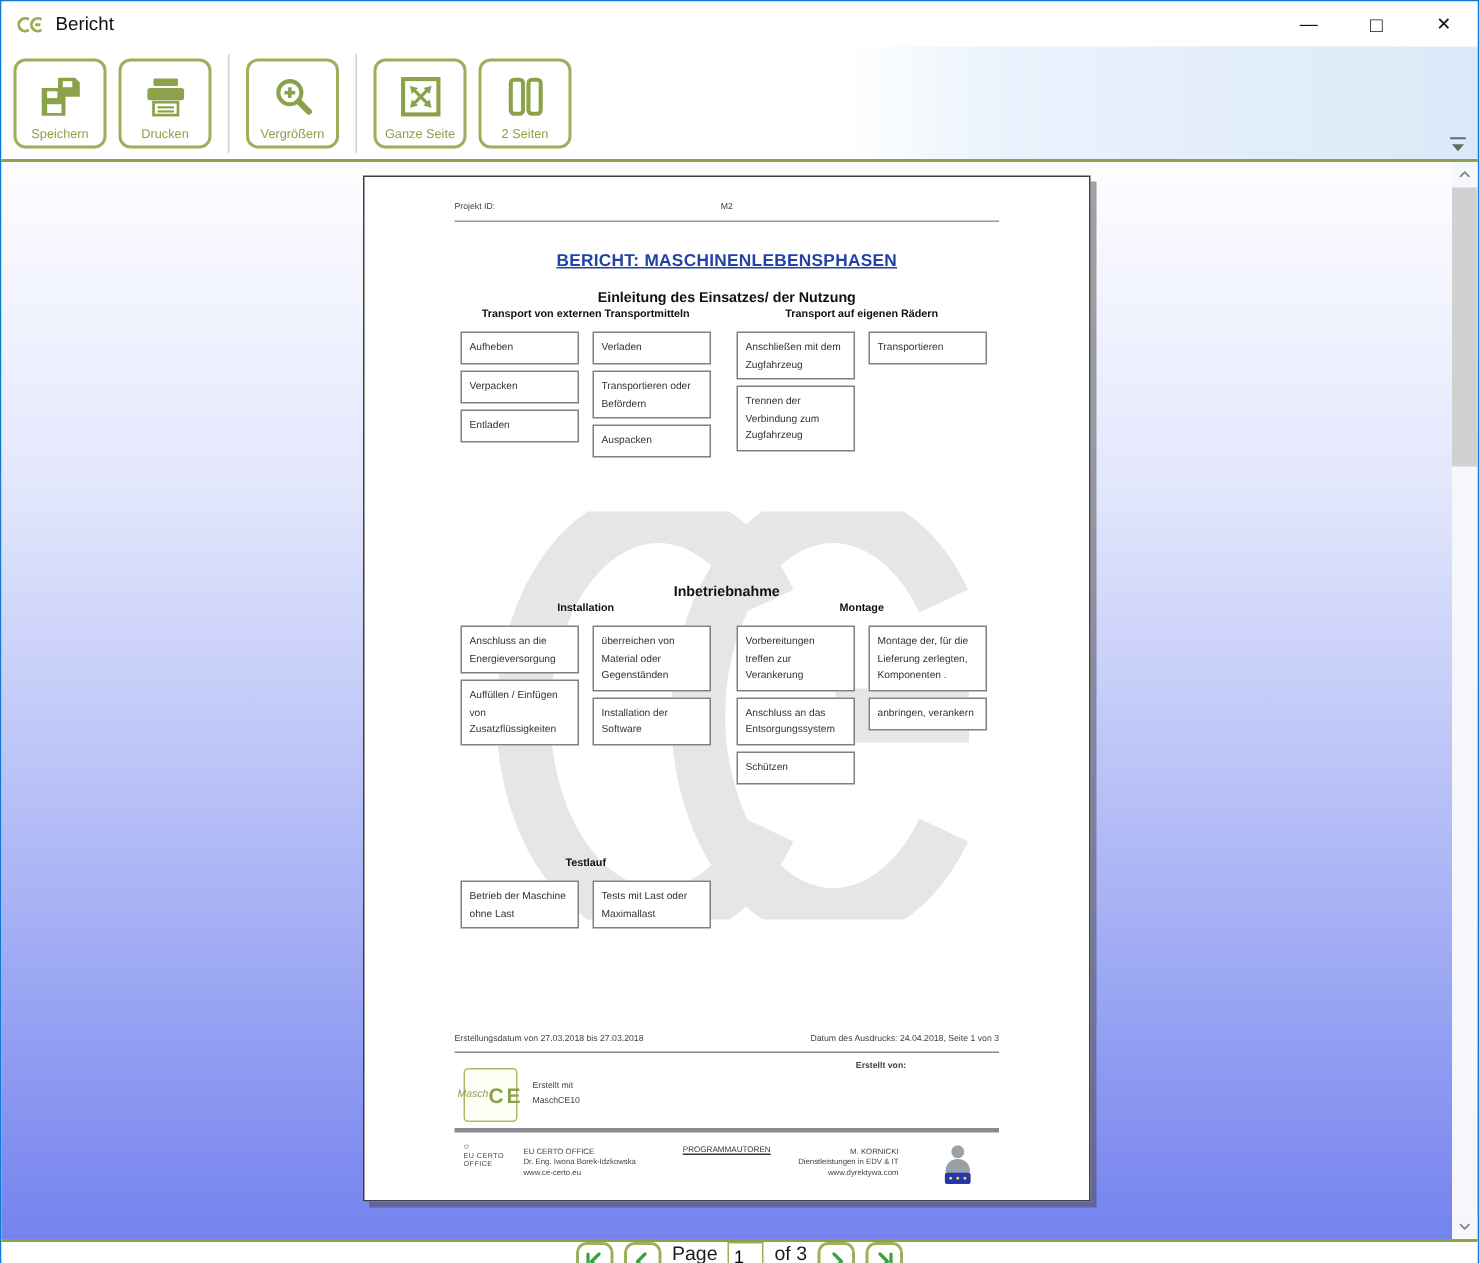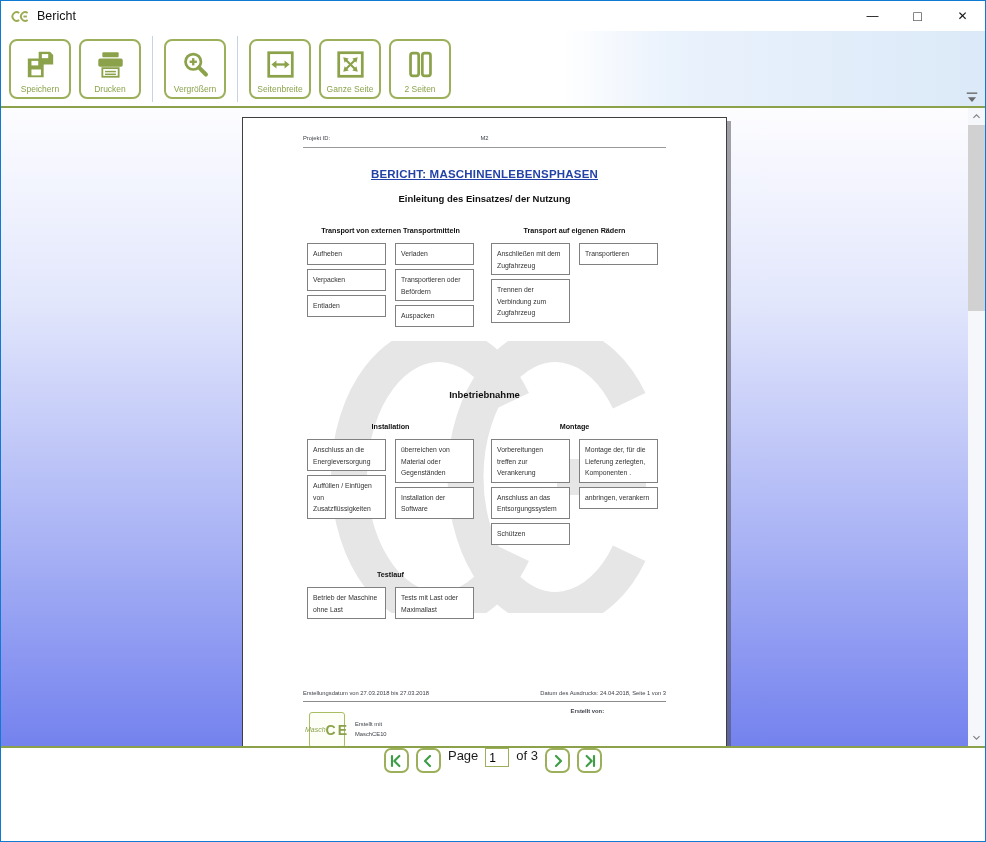--- a/index.html
+++ b/index.html
@@ -22,21 +22,21 @@
     display:flex;align-items:center;gap:8px;padding-left:8px;}
   .tb-btn{width:62px;height:60px;border:2px solid #9cb05c;border-radius:8px;background:#fff;color:#8ba24b;
     display:flex;flex-direction:column;align-items:center;justify-content:flex-end;box-sizing:border-box;padding:3px 1px 2px;flex:0 0 auto;}
   .tb-icon{flex:1;display:flex;align-items:center;justify-content:center;}
   .tb-icon svg{width:29px;height:29px;}
   .tb-label{font-size:8.5px;line-height:1.12;text-align:center;color:#8ba24b;}
   .tb-sep{width:1px;height:66px;background:#c7d3e2;margin:0 3px;flex:0 0 auto;}
   .tb-overflow{position:absolute;right:6px;bottom:4px;width:14px;height:12px;}
 
   
-  .viewport{position:relative;height:638px;overflow:hidden;
+  .viewport{position:relative;height:718px;overflow:hidden;
     background:linear-gradient(180deg,#fdfdff 0%,#e3e7fc 30%,#a9b3f5 68%,#7482ee 100%);}
 
   
   .scrollbar{position:absolute;top:0;right:0;width:17px;height:100%;background:#f6f7fa;}
   .sb-btn{position:absolute;left:0;width:17px;height:17px;display:flex;align-items:center;justify-content:center;background:#f6f7fa;}
   .sb-btn.up{top:0;}
   .sb-btn.down{bottom:0;}
   .sb-btn svg{width:11px;height:11px;}
   .sb-thumb{position:absolute;left:0;top:17px;width:17px;height:186px;background:#d1d1d1;}
 
@@ -48,21 +48,21 @@
   .p-hdr-rule{position:absolute;top:29px;left:60px;right:60px;border-top:1px solid #9a9a9a;}
   .p-title{position:absolute;top:50px;left:0;right:0;text-align:center;font-size:11.5px;font-weight:bold;color:#2342a8;text-decoration:underline;letter-spacing:.2px;z-index:2;}
 
   .watermark{position:absolute;top:223px;left:53px;z-index:0;}
 
   .doc-sec{position:absolute;left:0;right:0;z-index:1;}
   .doc-sec.s0{top:75px;}
   .doc-sec.s1{top:271px;}
   .doc-sec.s2{top:452px;}
   .sec-title{text-align:center;font-size:9.5px;font-weight:bold;color:#101010;}
-  .grp-row{display:flex;gap:17px;margin-left:64px;margin-top:22px;}
+  .grp-row{display:flex;gap:17px;margin-left:64px;}
   .doc-sec.no-title .grp-row{margin-top:0;}
   .grp{width:167px;flex:0 0 auto;}
   .grp-title{text-align:center;font-size:7.2px;font-weight:bold;color:#101010;margin-bottom:8px;}
   .grp-cols{display:flex;gap:9px;}
   .grp-col{display:flex;flex-direction:column;gap:4px;width:79px;}
   .pbox{border:1px solid #808080;background:#fff;box-sizing:border-box;min-height:22px;padding:4px 5px 3px;
     font-size:6.8px;line-height:11.5px;color:#333;}
 
   
   .f-meta{position:absolute;top:572px;left:60px;right:60px;display:flex;justify-content:space-between;font-size:5.8px;color:#3e4249;z-index:1;}
@@ -164,31 +164,20 @@
             <line x1="13.5" y1="9" x2="13.5" y2="17" stroke-width="2.6"></line>
           </svg>
         </div>
         <div class="tb-label">Vergrößern</div>
       </div>
       <div class="tb-sep"></div>
       <div class="tb-btn">
         <div class="tb-icon">
           <svg viewBox="0 0 32 32" fill="none" stroke="currentColor">
             <rect x="3" y="3" width="26" height="26" stroke-width="3"></rect>
-            <line x1="10" y1="16" x2="22" y2="16" stroke-width="2.6"></line>
-            <path d="M11.5 11.5L6 16l5.5 4.5z" fill="currentColor" stroke="none"></path>
-            <path d="M20.5 11.5L26 16l-5.5 4.5z" fill="currentColor" stroke="none"></path>
-          </svg>
-        </div>
-        <div class="tb-label">Seitenbreite</div>
-      </div>
-      <div class="tb-btn">
-        <div class="tb-icon">
-          <svg viewBox="0 0 32 32" fill="none" stroke="currentColor">
-            <rect x="3" y="3" width="26" height="26" stroke-width="3"></rect>
             <line x1="11" y1="11" x2="21" y2="21" stroke-width="2.4"></line>
             <line x1="21" y1="11" x2="11" y2="21" stroke-width="2.4"></line>
             <path d="M8 8l6 1.5L9.5 14z" fill="currentColor" stroke="none"></path>
             <path d="M24 8l-1.5 6L18 9.5z" fill="currentColor" stroke="none"></path>
             <path d="M8 24l1.5-6 4.5 4.5z" fill="currentColor" stroke="none"></path>
             <path d="M24 24l-6-1.5 4.5-4.5z" fill="currentColor" stroke="none"></path>
           </svg>
         </div>
         <div class="tb-label">Ganze Seite</div>
       </div>

